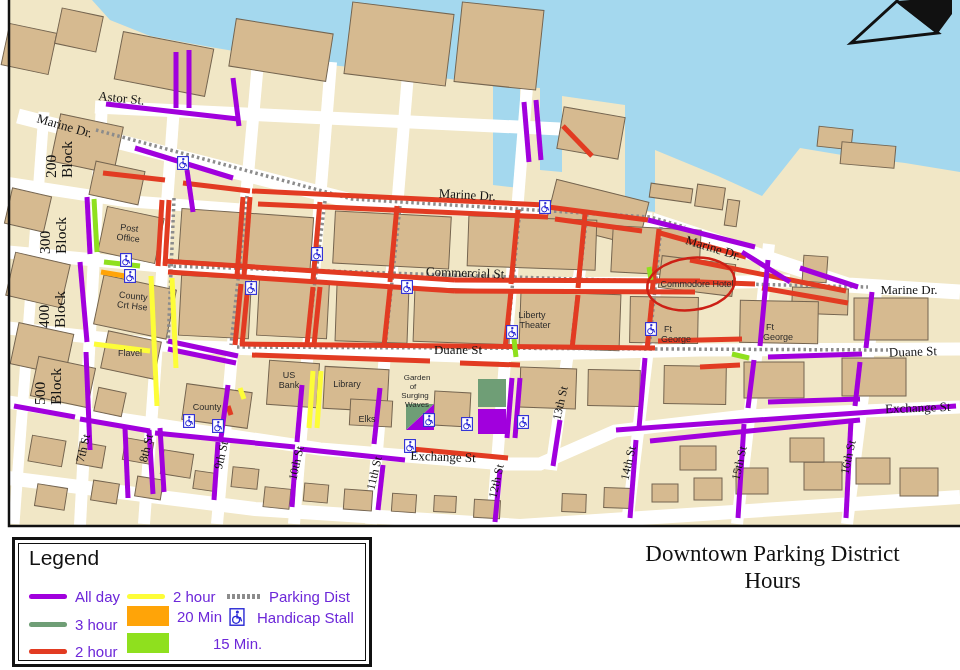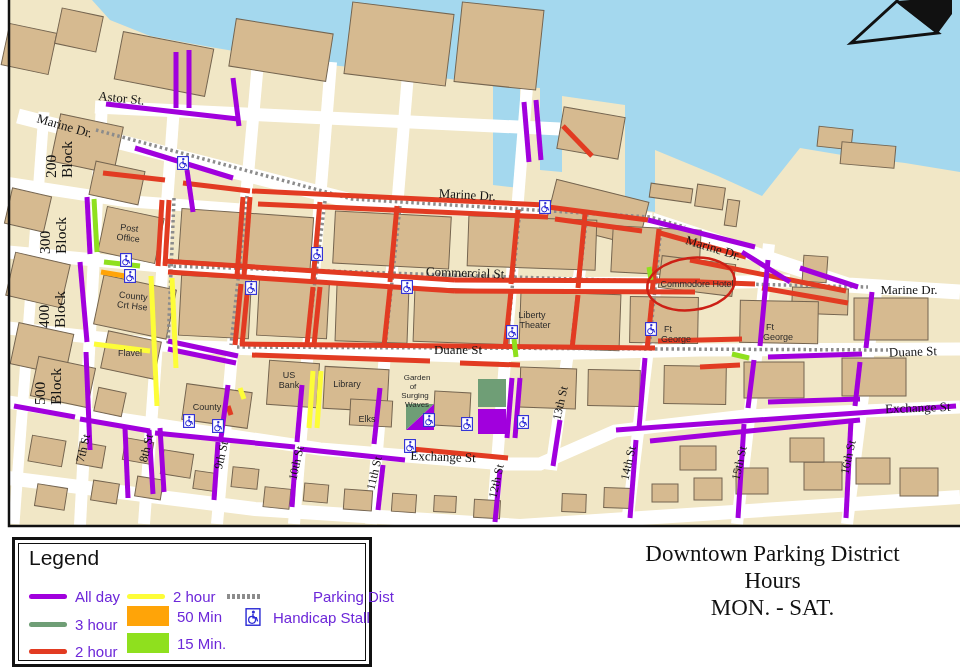--- a/index.html
+++ b/index.html
@@ -380,39 +380,38 @@
     <span class="sw-line" style="background:var(--two-hour);height:4.5px;"></span>
     <span>2 hour</span>
   </div>
 
   <div class="lg-item" style="left:112px;top:48px;">
     <span class="sw-line" style="background:var(--one-hour);"></span>
     <span>2 hour</span>
   </div>
   <div class="lg-item" style="left:112px;top:66px;">
     <span class="sw-rect" style="background:var(--thirty-min);"></span>
-    <span>50 Min</span>
-  </div>
-  <div class="lg-item" style="left:112px;top:93px;">
+    <span>20 Min</span>
+  </div>
+  <div class="lg-item" style="left:112px;top:93px;gap:36px;">
     <span class="sw-rect" style="background:var(--fifteen-min);"></span>
     <span>15 Min.</span>
   </div>
 
-  <div class="lg-item" style="left:212px;top:48px;gap:44px;">
+  <div class="lg-item" style="left:212px;top:48px;">
     <span class="sw-dash"></span>
     <span>Parking Dist</span>
   </div>
-  <div class="lg-item" style="left:230px;top:68px;">
+  <div class="lg-item" style="left:214px;top:68px;">
     <svg width="16" height="18" style="margin-right:12px;">
           <use href="#hcp" x="0" y="0" width="16" height="18"></use>
         </svg>
     <span>Handicap Stall</span>
   </div>
 </div>
 
 
 <div class="title-block">
   <div>Downtown Parking District</div>
   <div>Hours</div>
-  <div>MON. - SAT.</div>
 </div>
 
 </div>
 
 </body></html>

